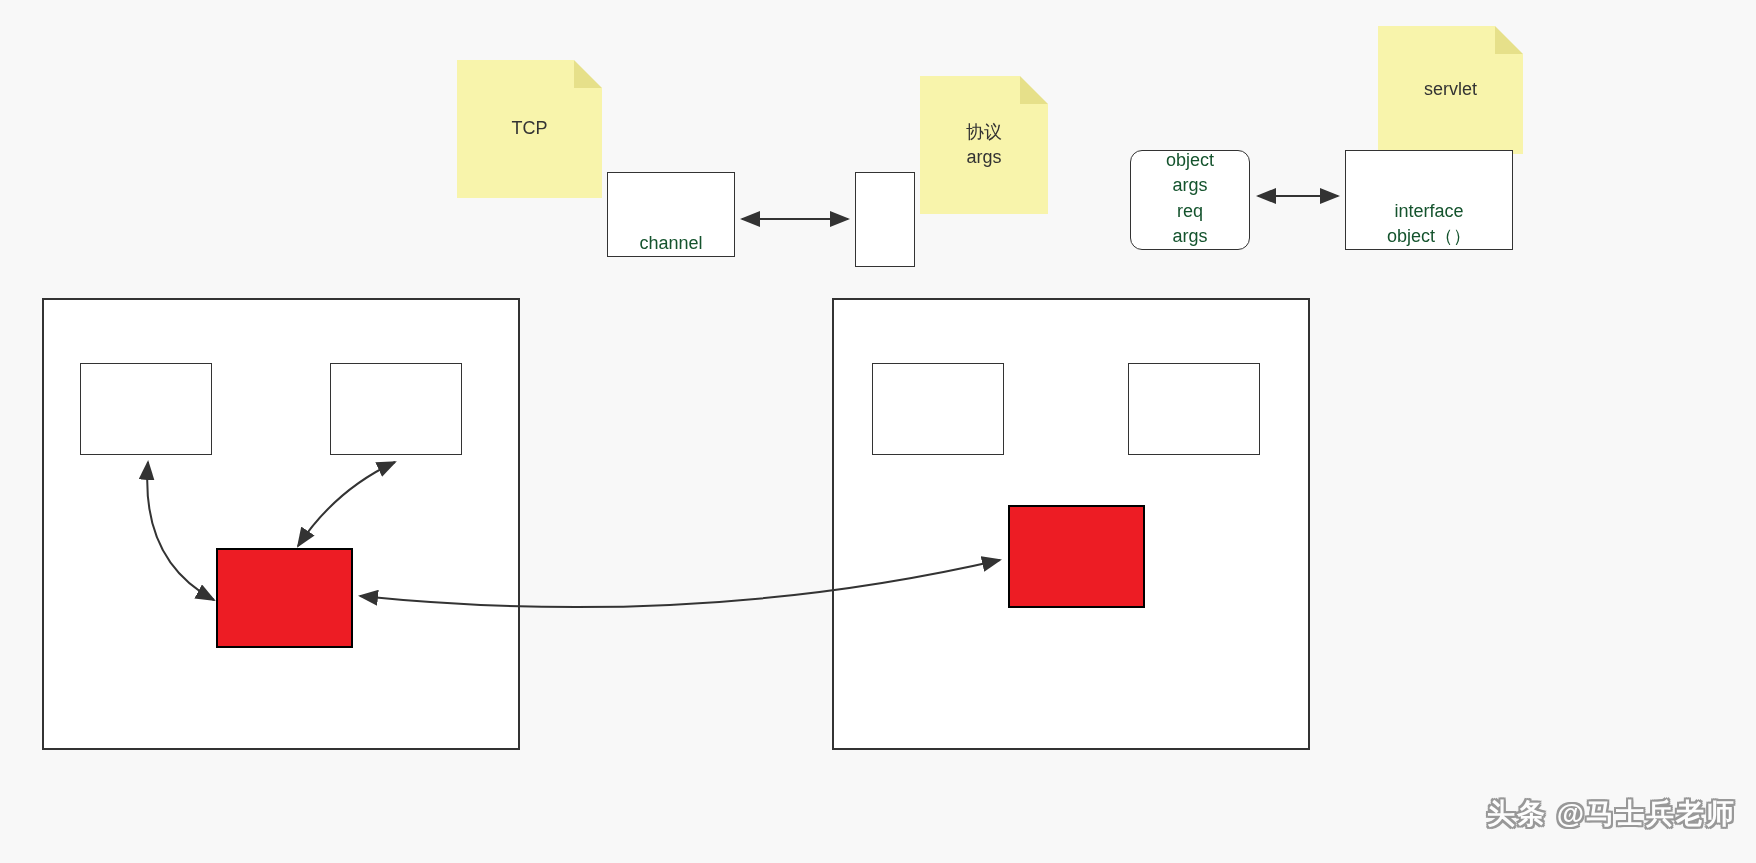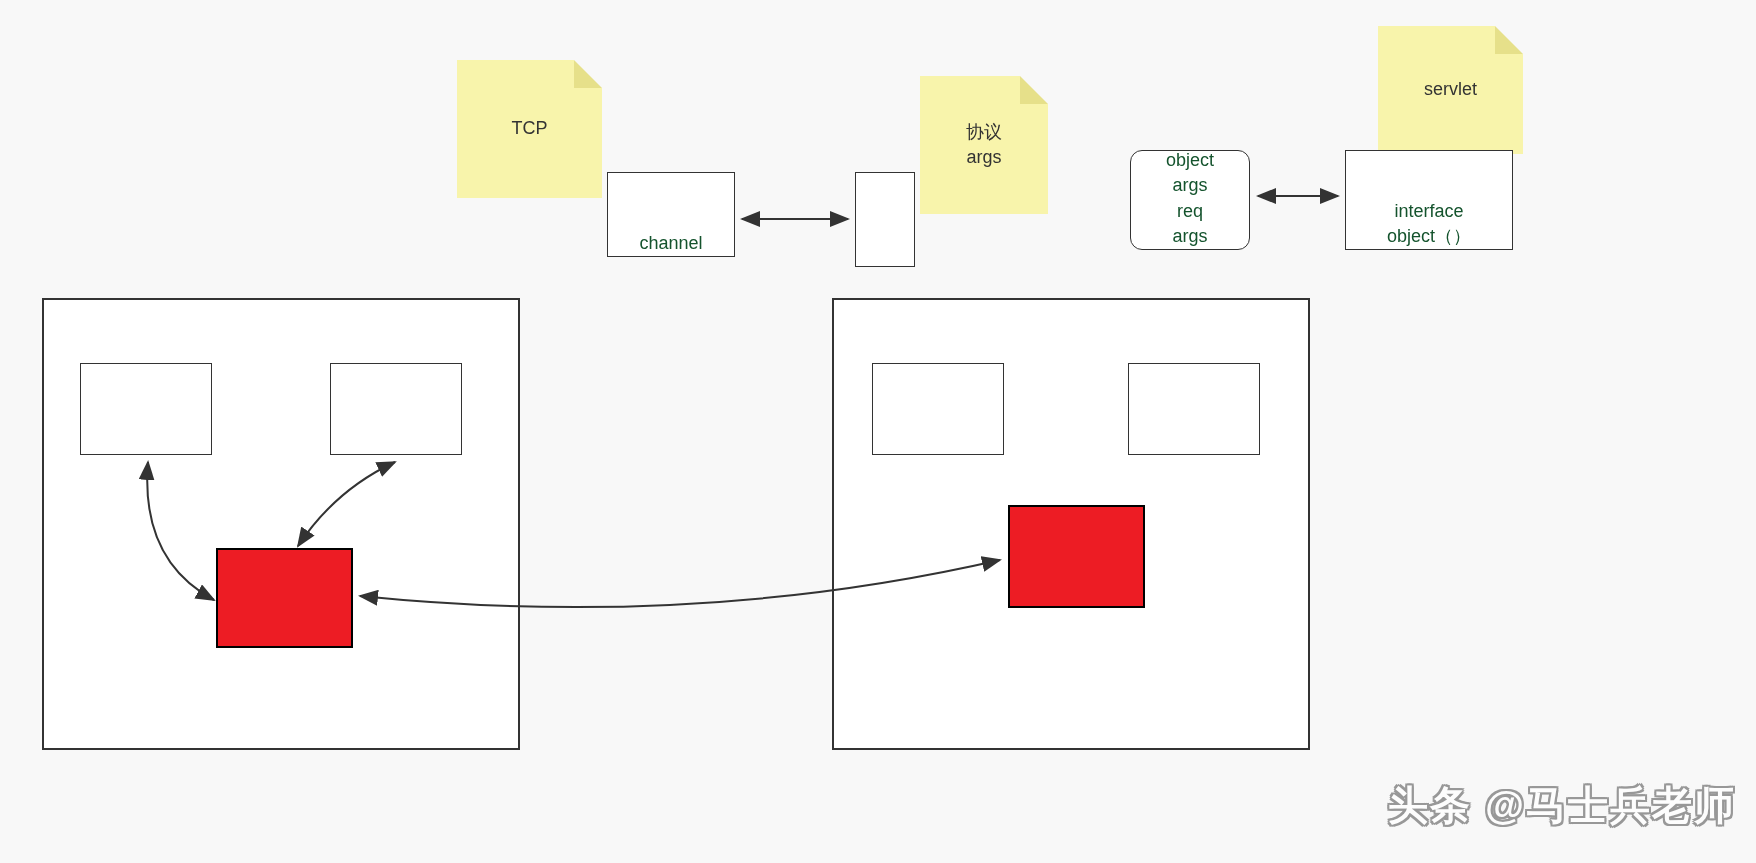--- a/index.html
+++ b/index.html
@@ -52,21 +52,21 @@
     }
     .red-box {
       position: absolute;
       background: #ed1c24;
       border: 2px solid #000;
     }
     .watermark {
       position: absolute;
       right: 20px;
       bottom: 30px;
-      font-size: 40px;
+      font-size: 28px;
       font-weight: bold;
       color: #fff;
       text-shadow: 2px 2px 0 #888, -2px -2px 0 #888, 2px -2px 0 #888, -2px 2px 0 #888, 0 2px 0 #888, 2px 0 0 #888, 0 -2px 0 #888, -2px 0 0 #888;
       opacity: 0.85;
       letter-spacing: 2px;
     }
     svg.arrows {
       position: absolute;
       top: 0; left: 0;
       width: 1756px;

